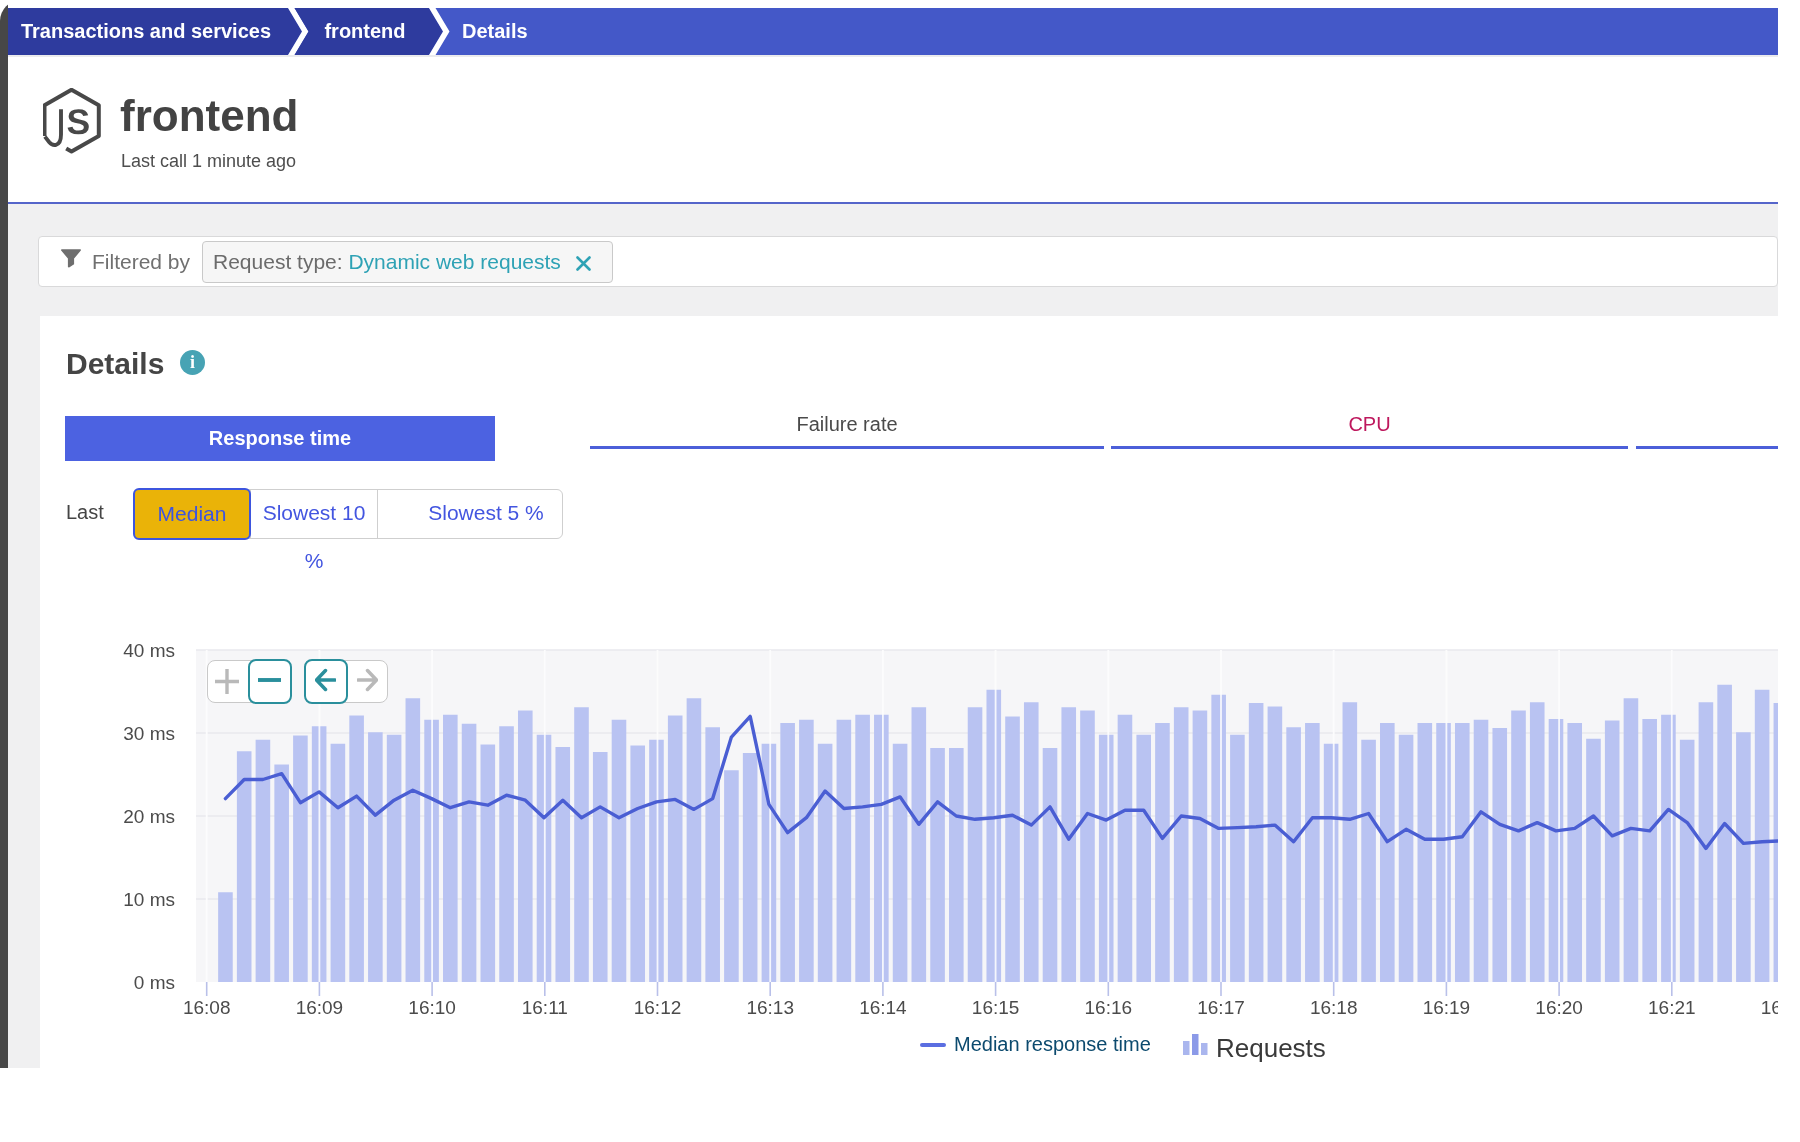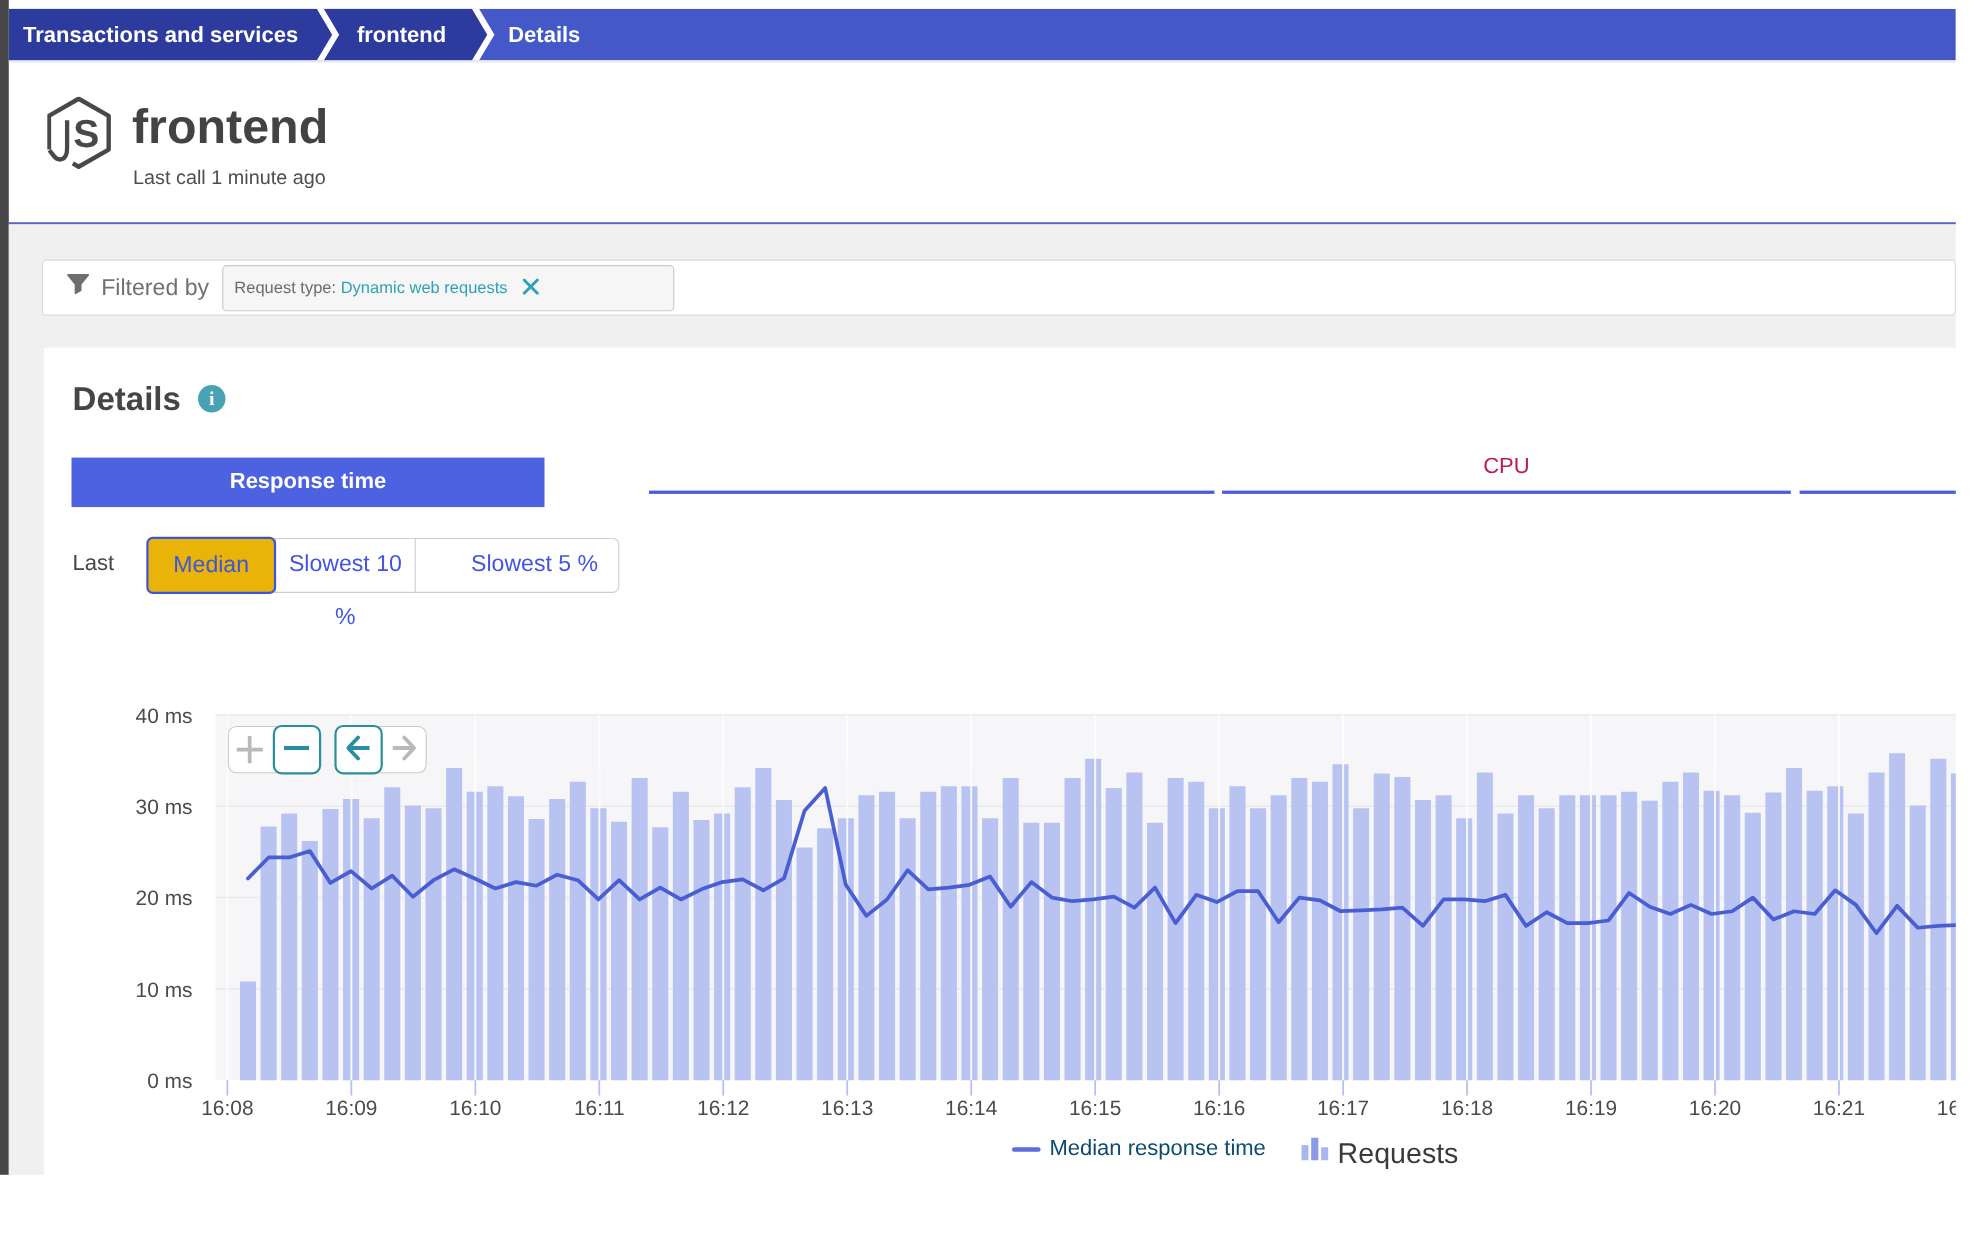--- a/index.html
+++ b/index.html
@@ -1,16 +1,16 @@
 <!DOCTYPE html>
 <html><head><meta charset="utf-8"><style>
 * { margin:0; padding:0; box-sizing:border-box; }
 html,body { background:#fff; }
 #page { position:relative; width:1800px; height:1142px; overflow:hidden;
-  font-family:"Liberation Sans", sans-serif; background:#fff; }
+  font-family:"Liberation Sans", sans-serif; background:#fff;border-radius:21px; }
 .abs { position:absolute; }
 text { font-family:"Liberation Sans", sans-serif; }
 </style></head><body>
 <div id="page">
 
 <div class="abs" style="left:0;top:0;width:8px;height:1068px;background:#474747"></div>
 
 <svg class="abs" style="left:8px;top:8px" width="1770" height="47" viewBox="0 0 1770 47">
 <rect x="0" y="0" width="1770" height="47" fill="#4458c8"></rect>
 <path d="M0 0 H280 L294 23.5 L280 47 H0 Z" fill="#2e3b9e"></path>
@@ -33,32 +33,33 @@
 <div class="abs" style="left:121px;top:152px;font-size:18px;line-height:1;color:#4e4e4e">Last call 1 minute ago</div>
 
 <div class="abs" style="left:8px;top:202px;width:1770px;height:2px;background:#5565ca"></div>
 <div class="abs" style="left:8px;top:204px;width:1770px;height:864px;background:#f0f0f1"></div>
 
 <div class="abs" style="left:38px;top:236px;width:1740px;height:51px;background:#fff;border:1px solid #d9d9da;border-radius:4px"></div>
 <svg class="abs" style="left:61px;top:249px" width="20" height="19" viewBox="0 0 20 19">
 <path d="M0.8 1 H19.2 L12.3 9.3 V14.9 L7.7 17.7 V9.3 Z" fill="#6e6e6e" stroke="#6e6e6e" stroke-width="1.6" stroke-linejoin="round"></path>
 </svg>
 <div class="abs" style="left:92px;top:250px;font-size:21px;color:#707070">Filtered by</div>
-<div class="abs" style="left:202px;top:241px;width:411px;height:42px;background:#f6f6f6;border:1px solid #c9c9c9;border-radius:4px;line-height:40px;padding-left:10px;font-size:15px;color:#6b6b6b">Request type: <span style="color:#2ea2b5">Dynamic web requests</span>
+<div class="abs" style="left:202px;top:241px;width:411px;height:42px;background:#f6f6f6;border:1px solid #c9c9c9;border-radius:4px;line-height:40px;padding-left:10px;font-size:21px;color:#6b6b6b">Request type: <span style="color:#2ea2b5">Dynamic web requests</span>
 <svg style="vertical-align:-2px;margin-left:9px" width="15" height="15" viewBox="0 0 15 15">
         <path d="M1.5 1.5 L13.5 13.5 M13.5 1.5 L1.5 13.5" stroke="#2ea2b5" stroke-width="2.6" stroke-linecap="round"></path>
       </svg>
 </div>
 
 <div class="abs" style="left:40px;top:316px;width:1738px;height:826px;background:#fff"></div>
 
 <div class="abs" style="left:66px;top:349px;font-size:30px;line-height:1;font-weight:bold;color:#454545">Details</div>
 <div class="abs" style="left:180px;top:350px;width:25px;height:25px;border-radius:50%;background:#47a3b4;color:#fff;font-size:18px;font-weight:bold;text-align:center;line-height:25px;font-family:'Liberation Serif',serif">i</div>
 
 <div class="abs" style="left:65px;top:416px;width:430px;height:45px;background:#4c62e1;color:#fff;font-size:20px;font-weight:bold;text-align:center;line-height:45px">Response time</div>
+<div class="abs" style="left:590px;top:404px;width:514px;height:41px;font-size:20px;color:#4a4a4a;text-align:center;line-height:41px">Failure rate</div>
 <div class="abs" style="left:590px;top:446px;width:514px;height:3px;background:#4c5fd9"></div>
 <div class="abs" style="left:1111px;top:404px;width:517px;height:41px;font-size:20px;color:#be185d;text-align:center;line-height:41px">CPU</div>
 <div class="abs" style="left:1111px;top:446px;width:517px;height:3px;background:#4c5fd9"></div>
 <div class="abs" style="left:1636px;top:446px;width:142px;height:3px;background:#4c5fd9"></div>
 
 <div class="abs" style="left:66px;top:501px;font-size:20px;color:#454545">Last</div>
 <div class="abs" style="left:134px;top:489px;width:429px;height:50px;background:#fff;border:1px solid #cfcfcf;border-radius:6px"></div>
 <div class="abs" style="left:250px;top:489px;width:128px;height:50px;border-left:1px solid #cfcfcf;border-right:1px solid #cfcfcf;font-size:21px;color:#4355e0;text-align:center;line-height:48px">Slowest 10 %</div>
 <div class="abs" style="left:409px;top:489px;width:154px;height:50px;font-size:21px;color:#4355e0;text-align:center;line-height:48px">Slowest 5 %</div>
 <div class="abs" style="left:133px;top:488px;width:118px;height:52px;background:#eab308;border:2px solid #3d55de;border-radius:6px;font-size:21px;color:#3d55de;text-align:center;line-height:48px">Median</div>

